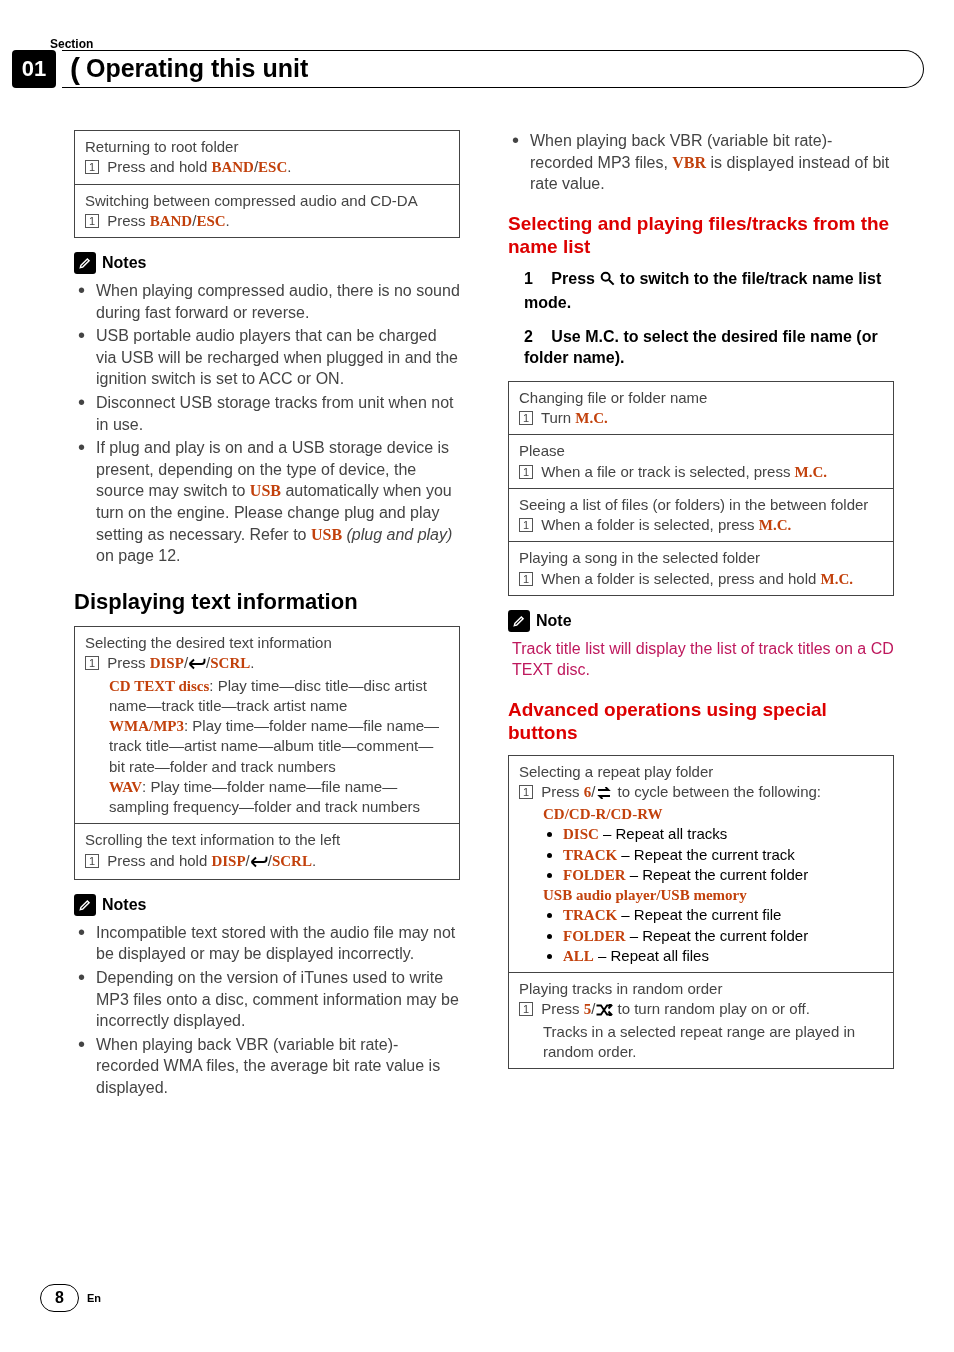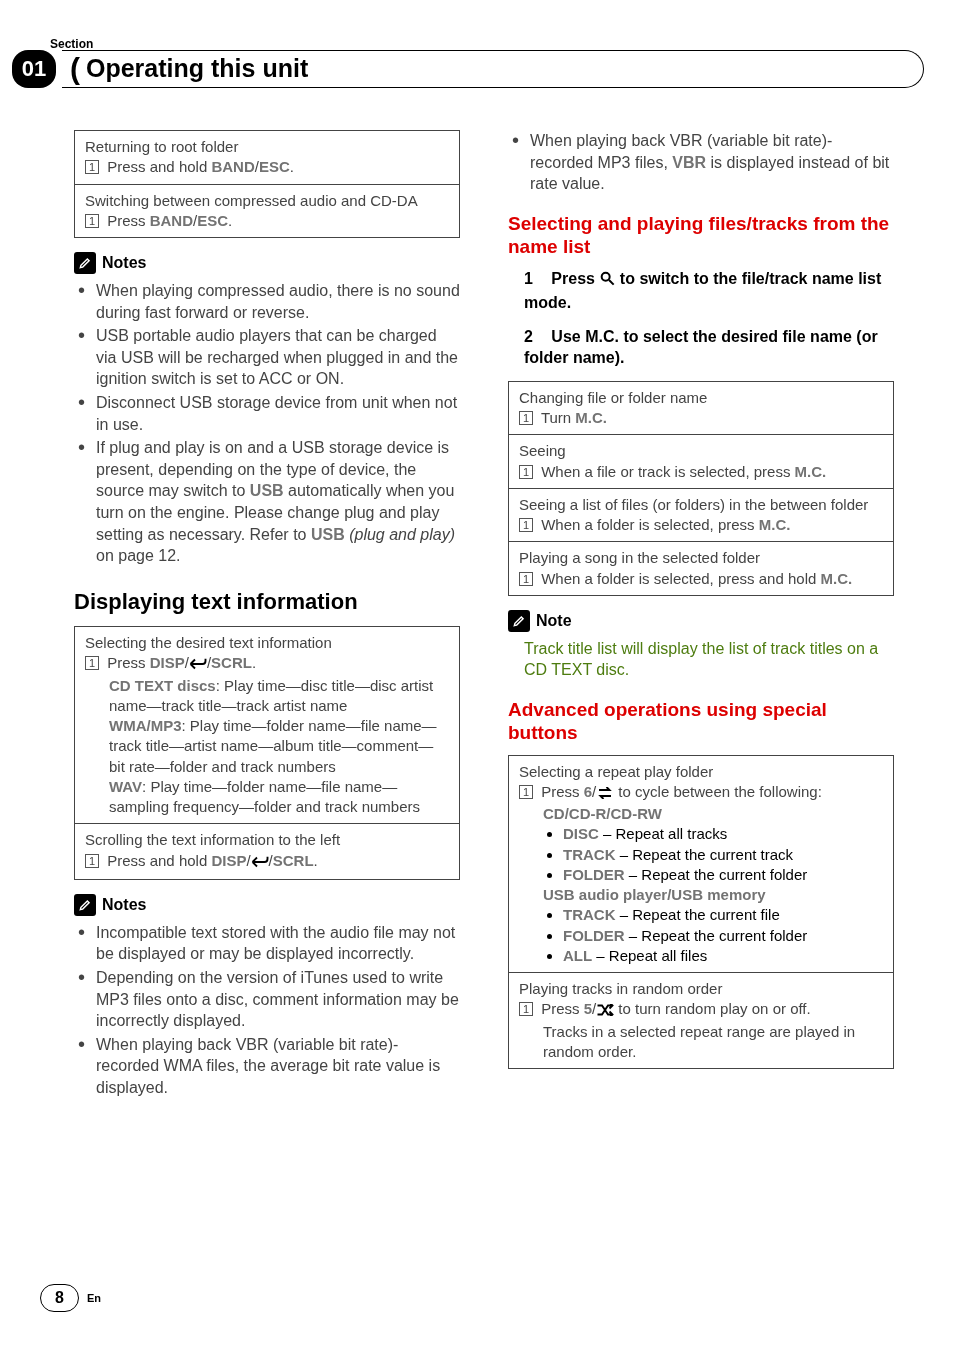--- a/index.html
+++ b/index.html
@@ -27,21 +27,21 @@
     right: 30px;
   }
   .badge {
     position: absolute;
     left: 12px;
     top: 0;
     width: 44px;
     height: 38px;
     background: #000;
     color: #fff;
-    border-radius: 16px;
+    border-radius: 4px;
     display: flex;
     align-items: center;
     justify-content: center;
     font-size: 22px;
     font-weight: bold;
   }
   .title-wrap {
     margin-left: 62px;
     border: 1px solid #000;
     border-left: none;
@@ -142,23 +142,23 @@
     line-height: 1.2;
   }
   p.step {
     font-size: 16px;
     font-weight: 700;
     color: #000;
     margin-bottom: 12px;
     margin-left: 16px;
   }
   p.step .num { margin-right: 14px; }
-  p.para { color: #4d7c0f; margin: 6px 0 10px 16px; }
+  p.para { color: #be185d; margin: 6px 0 10px 4px; }
   .indent { padding-left: 24px; display: block; }
-  strong { font-weight: 700; color: #737373; }
+  strong { font-weight: 700; color: #c2410c; font-family: Liberation Serif, serif; }
   em { font-style: italic; }
   .pg-badge {
     position: absolute;
     left: 40px;
     bottom: 40px;
     display: flex;
     align-items: center;
     gap: 8px;
   }
   .pg-oval {
@@ -214,21 +214,21 @@
       <span class="note-icon">
         <svg viewBox="0 0 24 24" fill="none" stroke="#fff" stroke-width="2.5">
             <path d="M4 20l4-1 11-11-3-3L5 16l-1 4z"></path>
           </svg>
       </span>
       <b>Notes</b>
     </div>
     <ul class="bullets">
       <li>When playing compressed audio, there is no sound during fast forward or reverse.</li>
       <li>USB portable audio players that can be charged via USB will be recharged when plugged in and the ignition switch is set to ACC or ON.</li>
-      <li>Disconnect USB storage device from unit when not in use.</li>
+      <li>Disconnect USB storage tracks from unit when not in use.</li>
       <li>
         <span>If plug and play is on and a USB storage device is present, depending on the type of device, the source may switch to </span><strong>USB</strong><span> automatically when you turn on the engine. Please change plug and play setting as necessary. Refer to </span><strong>USB</strong><em> (plug and play)</em><span> on page 12.</span>
       </li>
     </ul>
 
     <h2 class="sec">Displaying text information</h2>
 
     <table class="box">
       <tbody>
           <tr>
@@ -297,21 +297,21 @@
       <tbody>
           <tr>
             <td>
         <span>Changing file or folder name</span><br>
         <span class="step-num">1</span>
         <span>Turn </span><strong>M.C.</strong>
       </td>
           </tr>
       <tr>
             <td>
-        <span>Seeing</span><br>
+        <span>Please</span><br>
         <span class="step-num">1</span>
         <span>When a file or track is selected, press </span><strong>M.C.</strong>
       </td>
           </tr>
       <tr>
             <td>
         <span>Seeing a list of files (or folders) in the between folder</span><br>
         <span class="step-num">1</span>
         <span>When a folder is selected, press </span><strong>M.C.</strong>
       </td>

